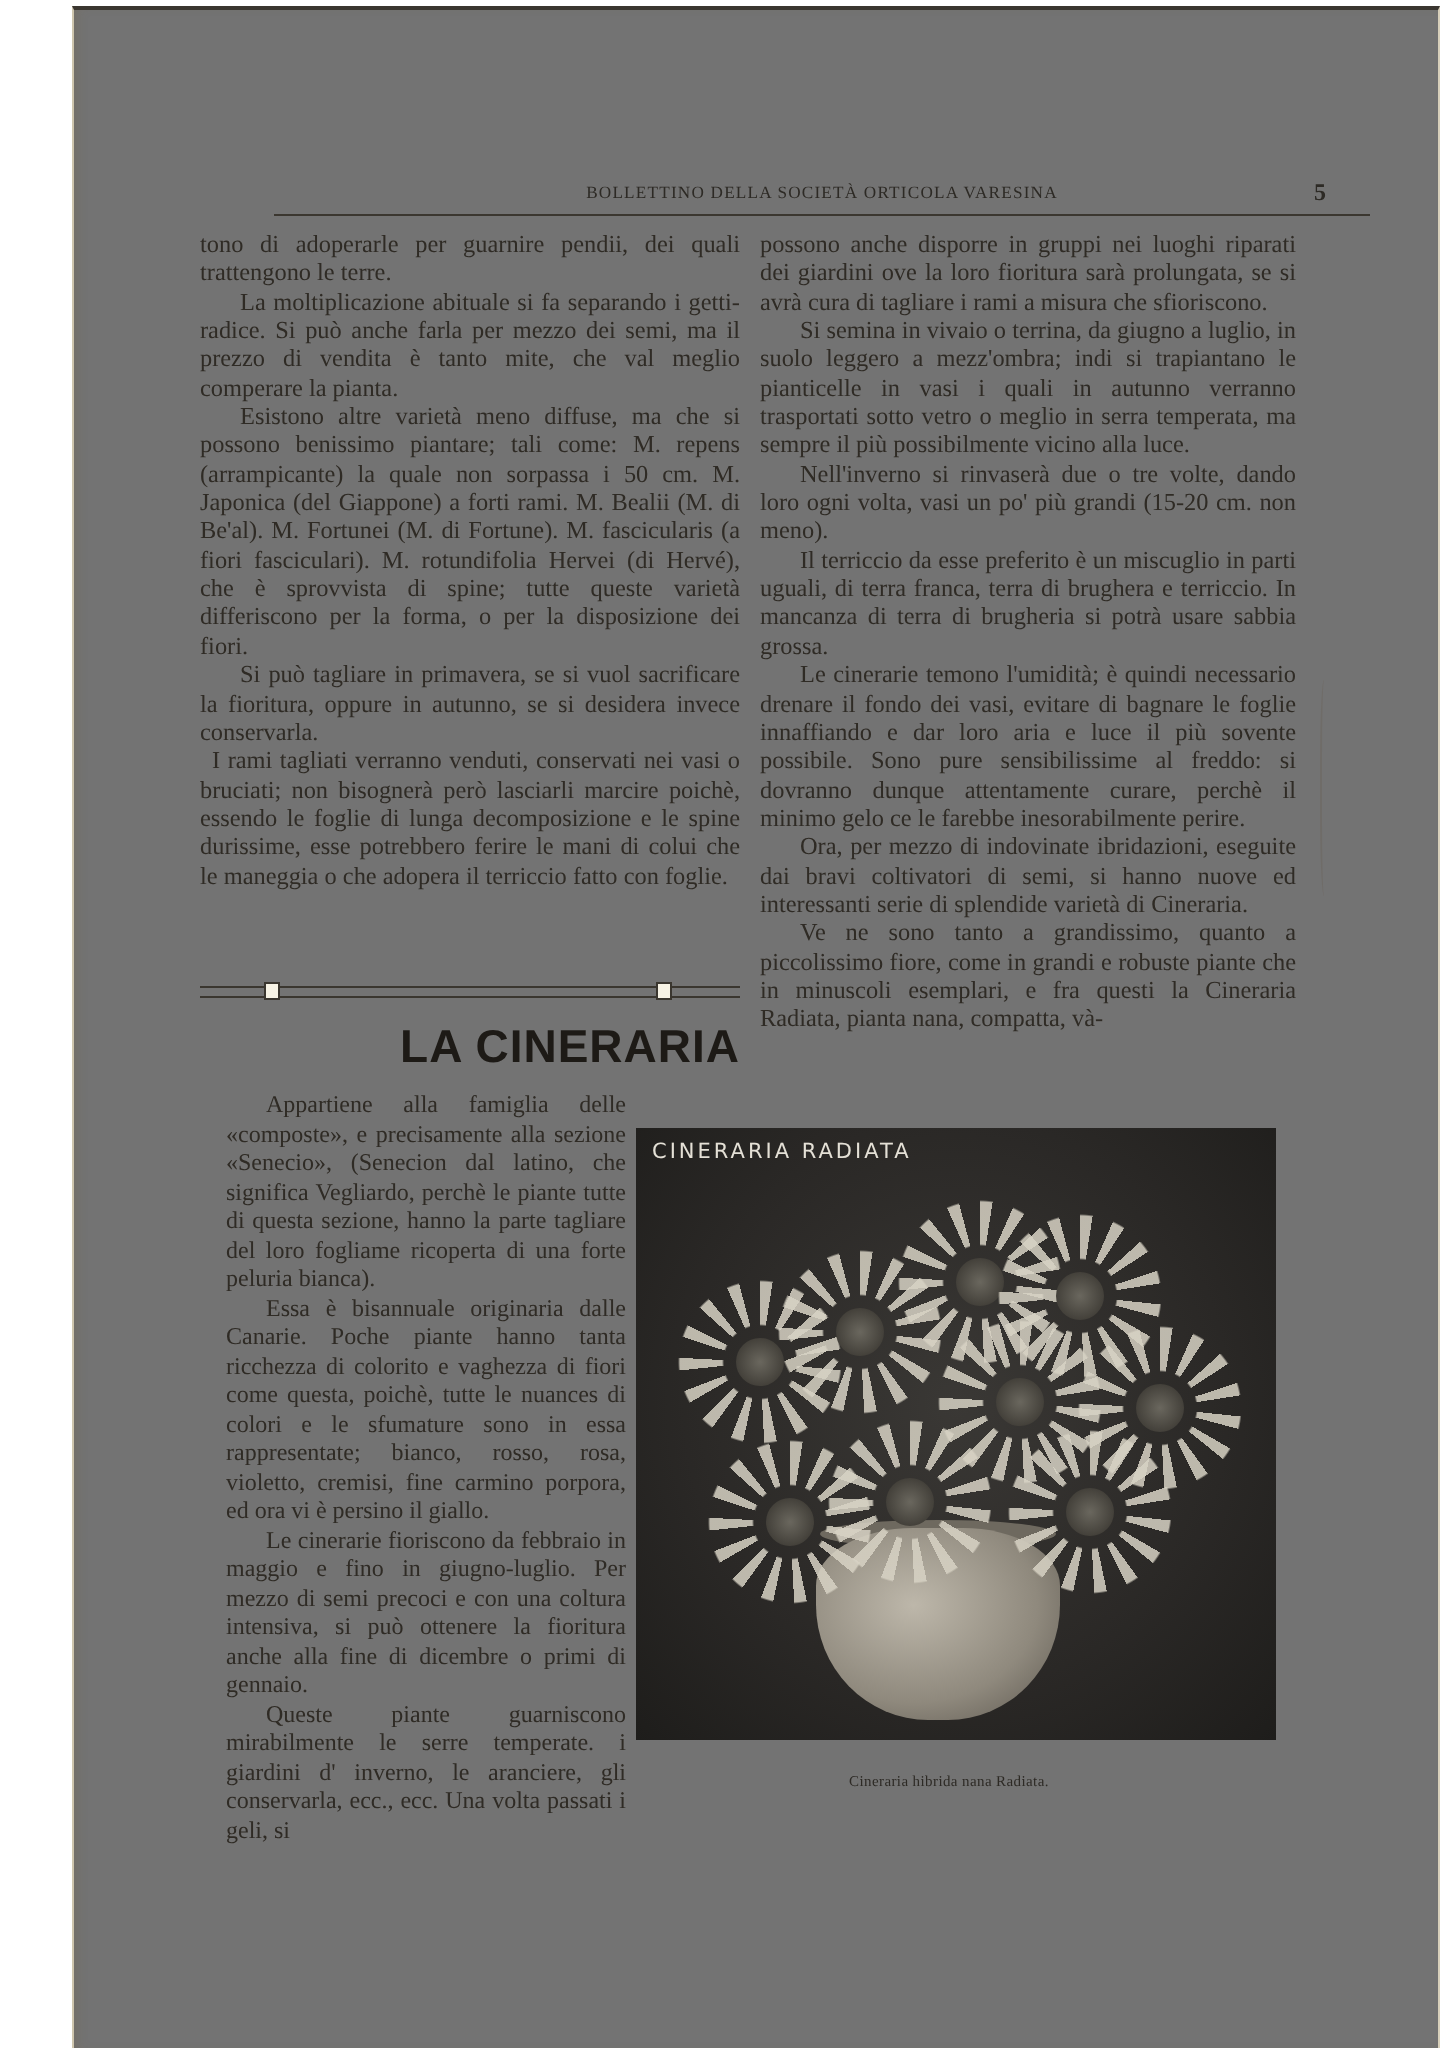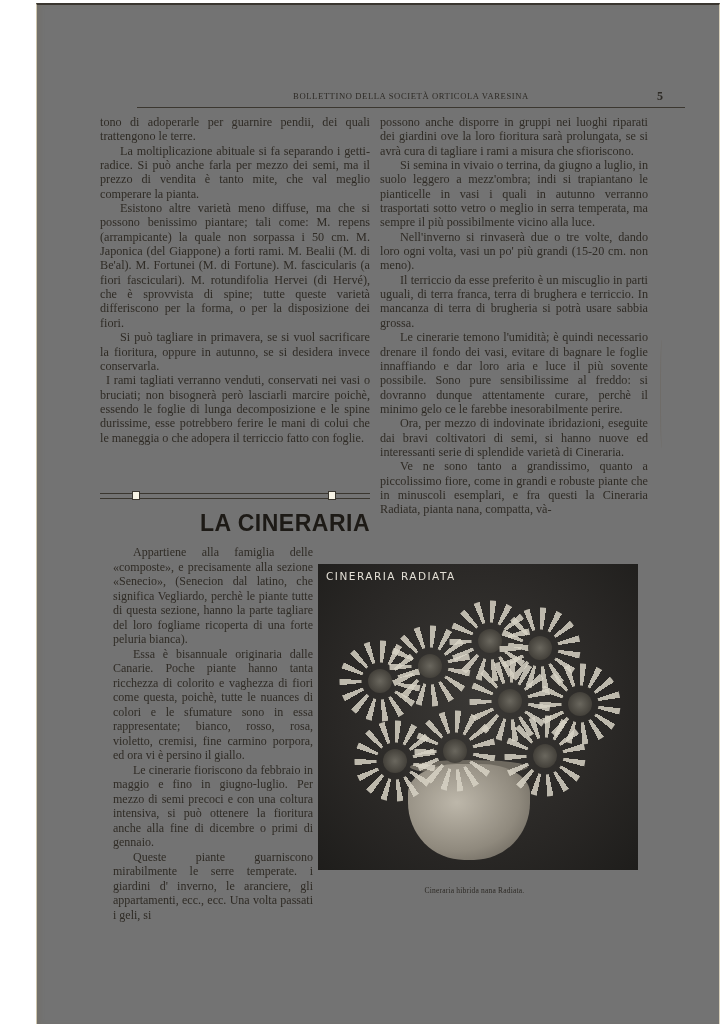--- a/index.html
+++ b/index.html
@@ -80,21 +80,21 @@
   <div class="box" style="left:32px"></div>
   <div class="box" style="left:228px"></div>
 </div>
 
 <div class="section-title">LA CINERARIA</div>
 
 <div class="col col-left-bottom">
   <p class="ind">Appartiene alla famiglia delle «composte», e precisamente alla sezione «Senecio», (Senecion dal latino, che significa Vegliardo, perchè le piante tutte di questa sezione, hanno la parte tagliare del loro fogliame ricoperta di una forte peluria bianca).</p>
   <p class="ind">Essa è bisannuale originaria dalle Canarie. Poche piante hanno tanta ricchezza di colorito e vaghezza di fiori come questa, poichè, tutte le nuances di colori e le sfumature sono in essa rappresentate; bianco, rosso, rosa, violetto, cremisi, fine carmino porpora, ed ora vi è persino il giallo.</p>
   <p class="ind">Le cinerarie fioriscono da febbraio in maggio e fino in giugno-luglio. Per mezzo di semi precoci e con una coltura intensiva, si può ottenere la fioritura anche alla fine di dicembre o primi di gennaio.</p>
-  <p class="ind">Queste piante guarniscono mirabilmente le serre temperate. i giardini d' inverno, le aranciere, gli appartamenti, ecc., ecc. Una volta passati i geli, si</p>
+  <p class="ind">Queste piante guarniscono mirabilmente le serre temperate. i giardini d' inverno, le aranciere, gli conservarla, ecc., ecc. Una volta passati i geli, si</p>
 </div>
 
 <div class="col col-right">
   <p>possono anche disporre in gruppi nei luoghi riparati dei giardini ove la loro fioritura sarà prolungata, se si avrà cura di tagliare i rami a misura che sfioriscono.</p>
   <p class="ind">Si semina in vivaio o terrina, da giugno a luglio, in suolo leggero a mezz'ombra; indi si trapiantano le pianticelle in vasi i quali in autunno verranno trasportati sotto vetro o meglio in serra temperata, ma sempre il più possibilmente vicino alla luce.</p>
   <p class="ind">Nell'inverno si rinvaserà due o tre volte, dando loro ogni volta, vasi un po' più grandi (15-20 cm. non meno).</p>
   <p class="ind">Il terriccio da esse preferito è un miscuglio in parti uguali, di terra franca, terra di brughera e terriccio. In mancanza di terra di brugheria si potrà usare sabbia grossa.</p>
   <p class="ind">Le cinerarie temono l'umidità; è quindi necessario drenare il fondo dei vasi, evitare di bagnare le foglie innaffiando e dar loro aria e luce il più sovente possibile. Sono pure sensibilissime al freddo: si dovranno dunque attentamente curare, perchè il minimo gelo ce le farebbe inesorabilmente perire.</p>
   <p class="ind">Ora, per mezzo di indovinate ibridazioni, eseguite dai bravi coltivatori di semi, si hanno nuove ed interessanti serie di splendide varietà di Cineraria.</p>
   <p class="ind">Ve ne sono tanto a grandissimo, quanto a piccolissimo fiore, come in grandi e robuste piante che in minuscoli esemplari, e fra questi la Cineraria Radiata, pianta nana, compatta, và-</p>

